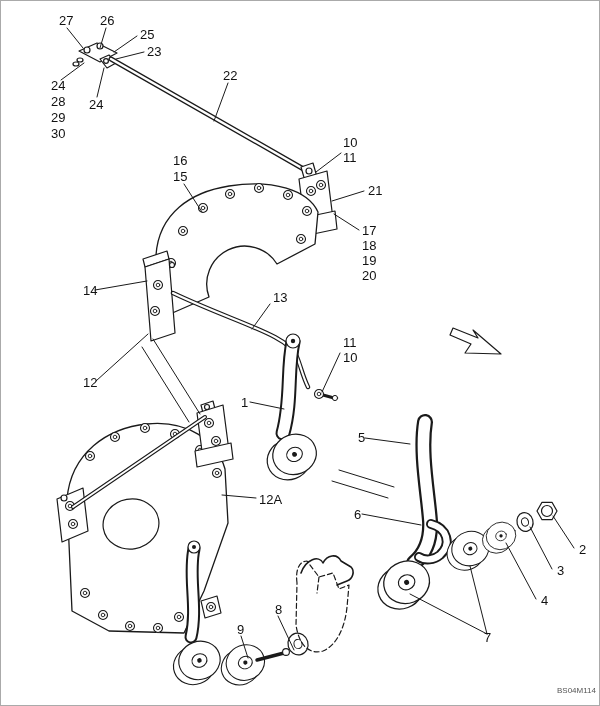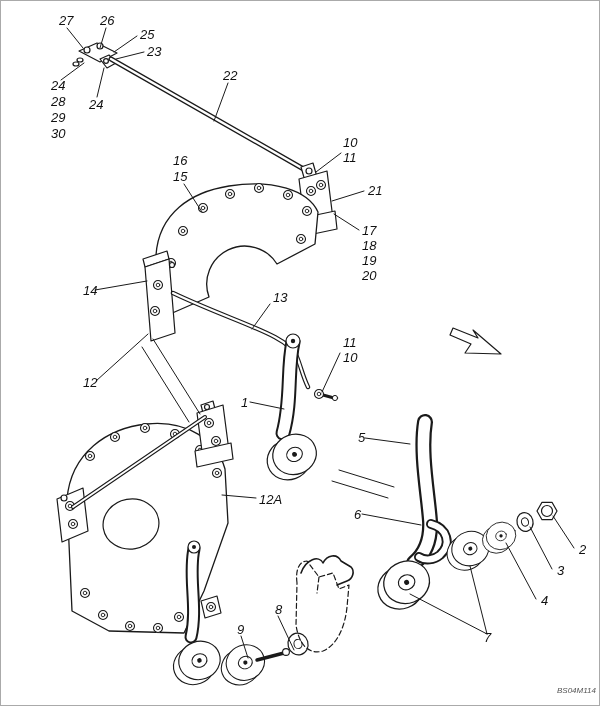--- a/index.html
+++ b/index.html
@@ -9,21 +9,20 @@
     font-family: "Liberation Sans", sans-serif;
   }
   .figure-wrap {
     position: relative;
     width: 600px;
     height: 706px;
     background: #ffffff;
     border: 1px solid #aaaaaa;
     box-sizing: border-box;
     overflow: hidden;
-    font-style: italic;
   }
   svg { display: block; }
   .callout {
     font-family: "Liberation Sans", sans-serif;
     font-size: 13px;
     fill: #111111;
   }
   .refcode {
     font-family: "Liberation Sans", sans-serif;
     font-size: 8px;

